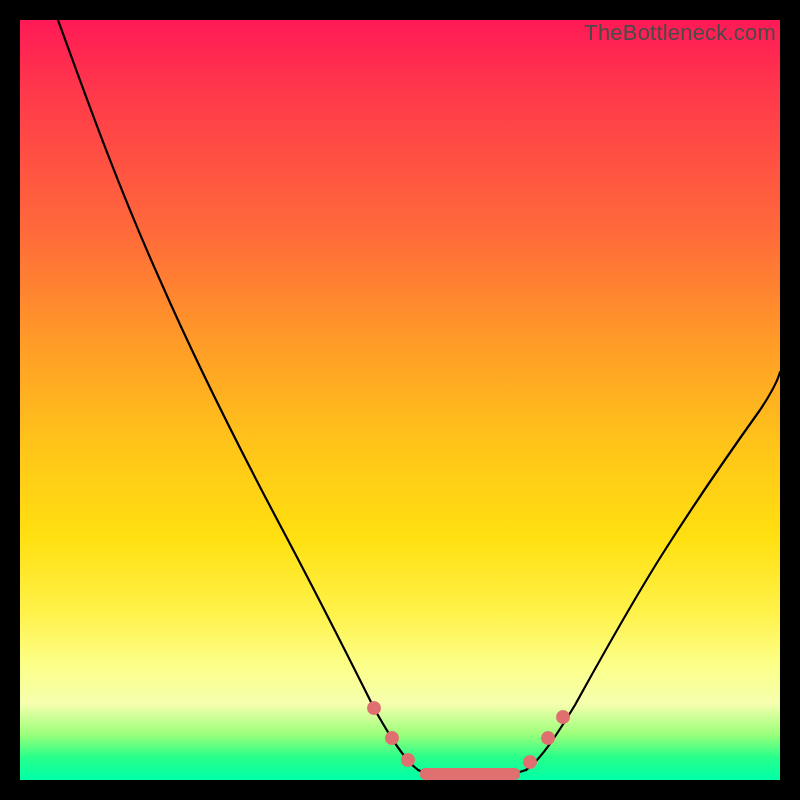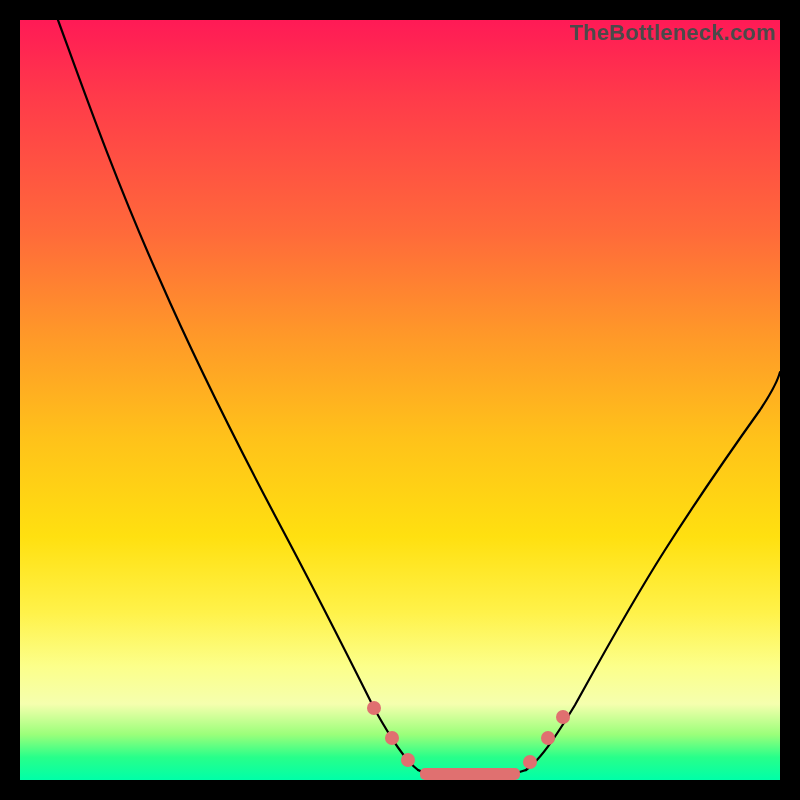--- a/index.html
+++ b/index.html
@@ -43,21 +43,21 @@
       #28ff8a 97%,
       #00ffa8 100%
     );
   }
   .watermark {
     position: absolute;
     top: 0px;
     right: 4px;
     color: #4a4a4a;
     font-size: 22px;
-    font-weight: 700;
+    font-weight: 400;
     letter-spacing: 0.2px;
     user-select: none;
     z-index: 4;
   }
   svg.curve {
     position: absolute;
     inset: 0;
     width: 760px;
     height: 760px;
     z-index: 2;

